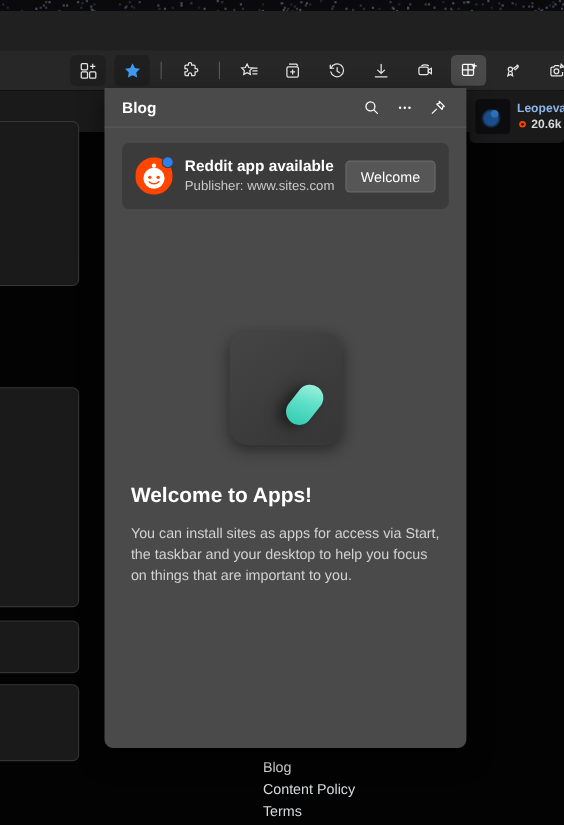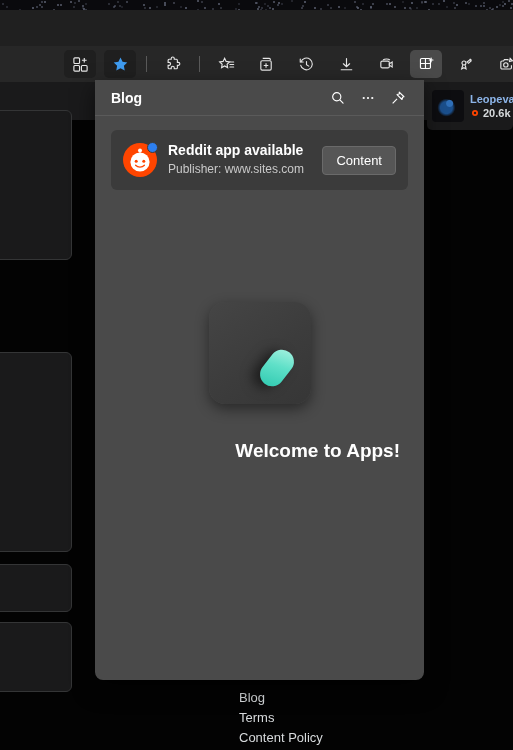--- a/index.html
+++ b/index.html
@@ -238,21 +238,21 @@
     font-family: "Liberation Sans", sans-serif;
     padding: 6px 13px;
     border-radius: 4px;
     cursor: pointer;
   }
 
   .empty-state {
     position: absolute;
     left: 0; right: 0;
     top: 222px;
-    text-align: right;
+    text-align: left;
     padding: 0 24px;
     box-sizing: border-box;
   }
   .illus {
     width: 102px; height: 102px;
     margin: 0 auto;
     position: relative;
   }
   .illus .sq {
     position: absolute;
@@ -546,22 +546,22 @@
           <circle cx="6" cy="6" r="3.6" fill="#ff4500"></circle>
           <circle cx="6" cy="6" r="1.5" fill="#1a1a1b"></circle>
         </svg>
         <span>20.6k k</span>
       </div>
     </div>
   </div>
 
   <div class="footer-links">
     <div class="fl">Blog</div>
+    <div class="fl">Content Policy</div>
     <div class="fl">Terms</div>
-    <div class="fl">Content Policy</div>
   </div>
 </div>
 
 <div class="apps-panel">
 
   <div class="panel-head">
     <div class="panel-title">Blog</div>
 
     <div class="hbtn">
       <svg width="16" height="16" viewBox="0 0 18 18" fill="none" stroke="#ffffff" stroke-width="1.3" stroke-linecap="round">
@@ -598,23 +598,24 @@
         <path d="M17 9.4v3.4" stroke="#ffffff" stroke-width="1.2"></path>
       </svg>
       <div class="dot"></div>
     </div>
 
     <div class="app-text">
       <div class="app-name">Reddit app available</div>
       <div class="app-pub">Publisher: www.sites.com</div>
     </div>
 
-    <button class="install-btn">Content</button>
+    <button class="install-btn">Welcome</button>
   </div>
 
   <div class="empty-state">
     <div class="illus">
       <div class="sq"></div>
       <div class="pill"></div>
     </div>
     <div class="empty-title">Welcome to Apps!</div>
+    <div class="empty-body">You can install sites as apps for access via Start, the taskbar and your desktop to help you focus on things that are important to you.</div>
   </div>
 </div>
 
 </body></html>

